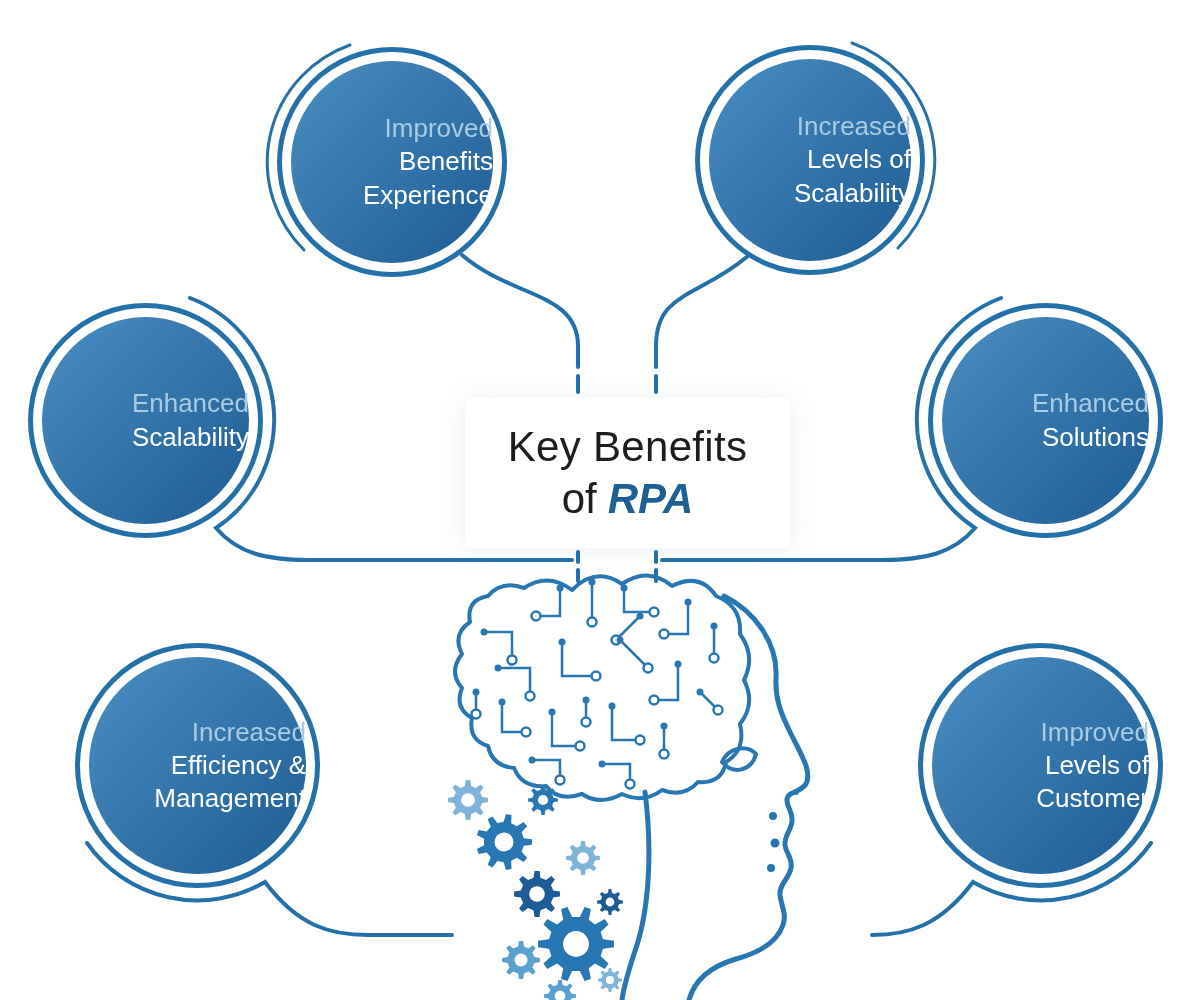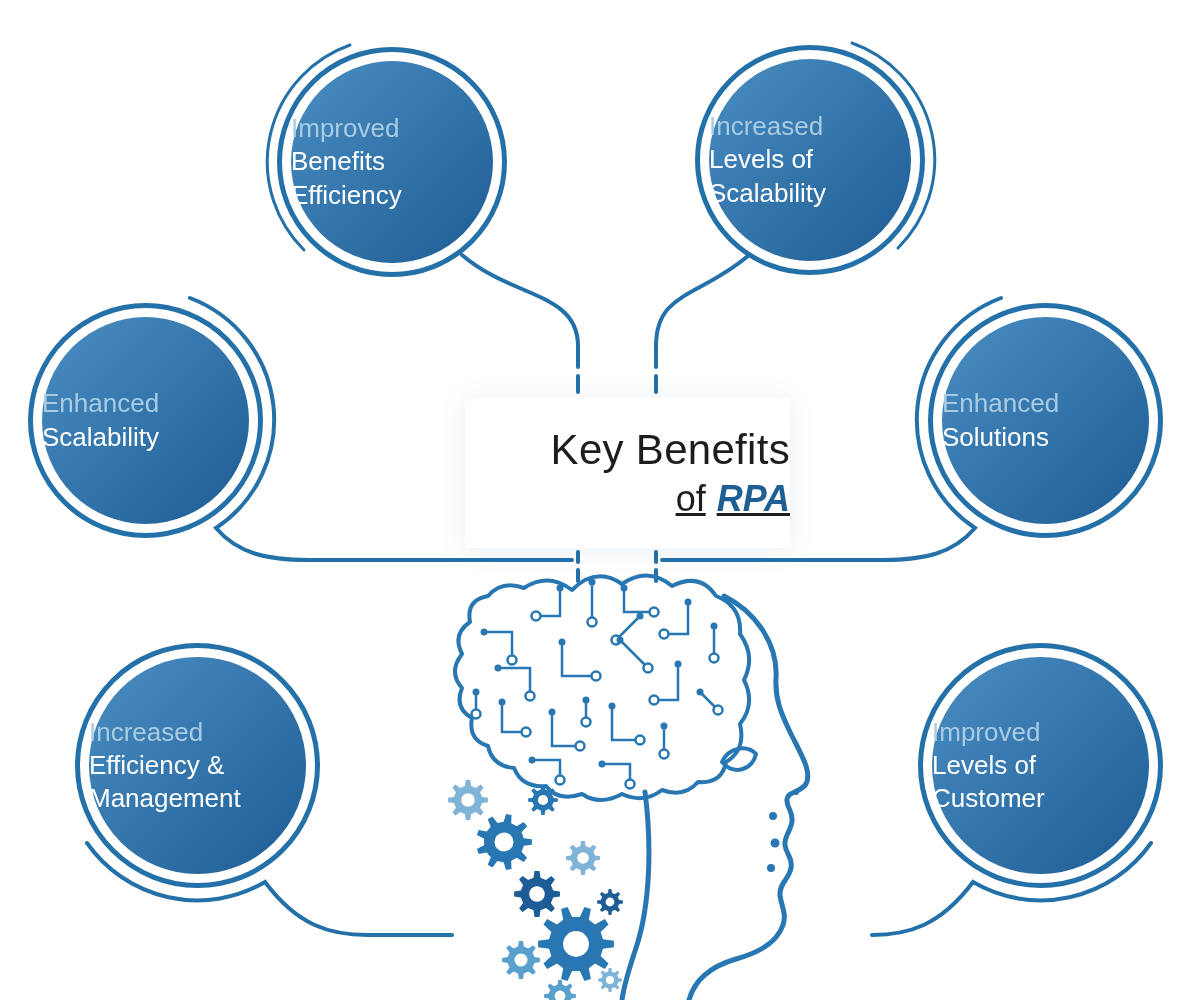--- a/index.html
+++ b/index.html
@@ -11,36 +11,36 @@
   .stage { position:absolute; left:0; top:0; width:1200px; height:1000px; }
 
   svg.decor { position:absolute; left:0; top:0; z-index:1; }
   .connector { stroke:var(--line,#2470a8); stroke-width:4; fill:none; stroke-linecap:round; }
   .arc { stroke:var(--line,#2470a8); stroke-width:3; fill:none; stroke-linecap:round; }
   .ill-line { stroke:var(--illustration,#2877b2); fill:none; stroke-linecap:round; stroke-linejoin:round; }
 
   .center-box {
     position:absolute; left:465px; top:398px; width:325px; height:150px;
     background:#ffffff; z-index:2;
-    display:flex; flex-direction:column; align-items:flex-end; justify-content:center;
+    display:flex; flex-direction:column; align-items:center; justify-content:center;
     box-shadow:0 2px 26px rgba(40,90,140,0.10);
   }
   .center-box .t1 { font-size:42px; color:#1d1d1b; letter-spacing:0.3px; }
-  .center-box .t2 { font-size:36px; color:#1d1d1b; margin-top:4px;text-decoration:underline; }
+  .center-box .t2 { font-size:42px; color:#1d1d1b; margin-top:4px; }
   .center-box .acr { font-weight:bold; font-style:italic; color:var(--accent,#1e5f94); margin-left:11px; }
 
   .benefit-circle {
     position:absolute; border-radius:50%;
     border:5px solid var(--ring,#2470a8);
     background:#ffffff; padding:9px; z-index:3;
   }
   .benefit-inner {
     width:100%; height:100%; border-radius:50%;
     background:linear-gradient(135deg, var(--circle-gradient-start,#4a8ec2) 0%, var(--circle-gradient-end,#1d5c94) 100%);
-    display:flex; flex-direction:column; align-items:flex-start; justify-content:center;
+    display:flex; flex-direction:column; align-items:flex-end; justify-content:center;
     text-align:center;
   }
   .benefit-inner span { display:block; font-size:26px; line-height:1.28; color:var(--body-text,#ffffff); }
   .benefit-inner .hl { color:var(--highlight-text,#a9cbe3); }
 
   .pos-0 { left:277px; top:47px;  width:230px; height:230px; }
   .pos-1 { left:695px; top:45px;  width:230px; height:230px; }
   .pos-2 { left:28px;  top:303px; width:235px; height:235px; }
   .pos-3 { left:928px; top:303px; width:235px; height:235px; }
   .pos-4 { left:75px;  top:643px; width:245px; height:245px; }
@@ -177,21 +177,21 @@
 
   <div class="center-box">
     <div class="t1">Key Benefits</div>
     <div class="t2"><span>of</span><span class="acr">RPA</span></div>
   </div>
 
   <div class="benefit-circle pos-0">
     <div class="benefit-inner">
       <span class="hl">Improved</span>
       <span>Benefits</span>
-      <span>Efficiency</span>
+      <span>Experience</span>
     </div>
   </div>
 
   <div class="benefit-circle pos-1">
     <div class="benefit-inner">
       <span class="hl">Increased</span>
       <span>Levels of</span>
       <span>Scalability</span>
     </div>
   </div>

